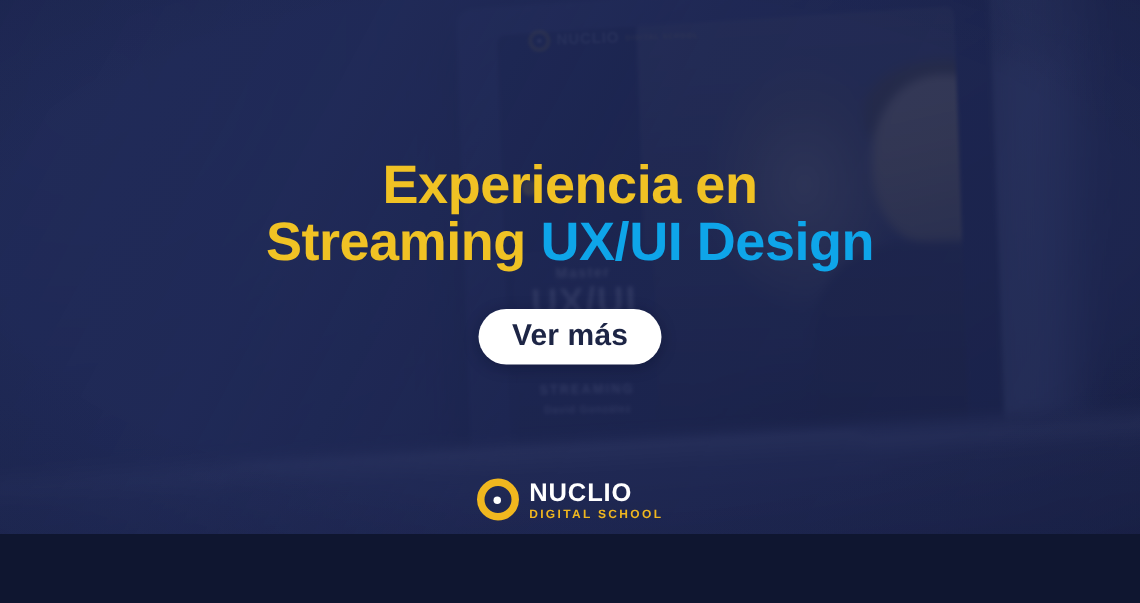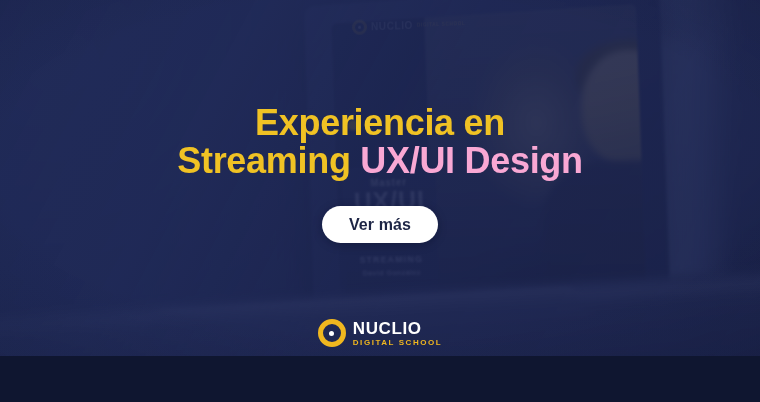--- a/index.html
+++ b/index.html
@@ -198,32 +198,32 @@
     line-height:1.06;
     letter-spacing:-.3px;
   }
   .headline-line {
     display:block;
     font-size:36px;
     font-weight:700;
     white-space:nowrap;
   }
   .t-gold  { color:#f0c224; }
-  .t-white { color:#f9a8d4; }
+  .t-white { color:#0ea5e9; }
 
   .cta {
     margin-top:26px;
     display:inline-flex; align-items:center; justify-content:center;
     min-width:116px; height:37px;
     padding:0 22px;
     background:#ffffff;
     color:#1d2545;
     border:none; border-radius:999px;
     font-family:"Liberation Sans", sans-serif;
-    font-size:16px; font-weight:700;
+    font-size:20px; font-weight:700;
     letter-spacing:.1px;
     cursor:pointer;
     box-shadow:0 2px 10px rgba(5,9,28,.32);
   }
 
   
   .brand {
     position:absolute; left:0; right:0; bottom:9px;
     display:flex; align-items:center; justify-content:center; gap:7px;
   }

